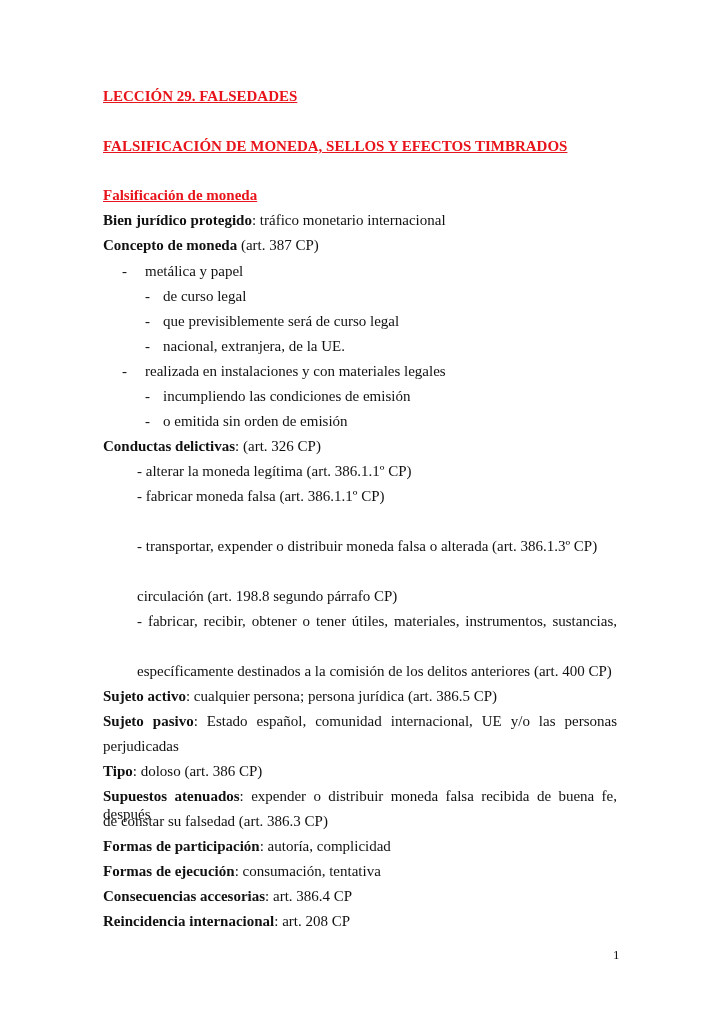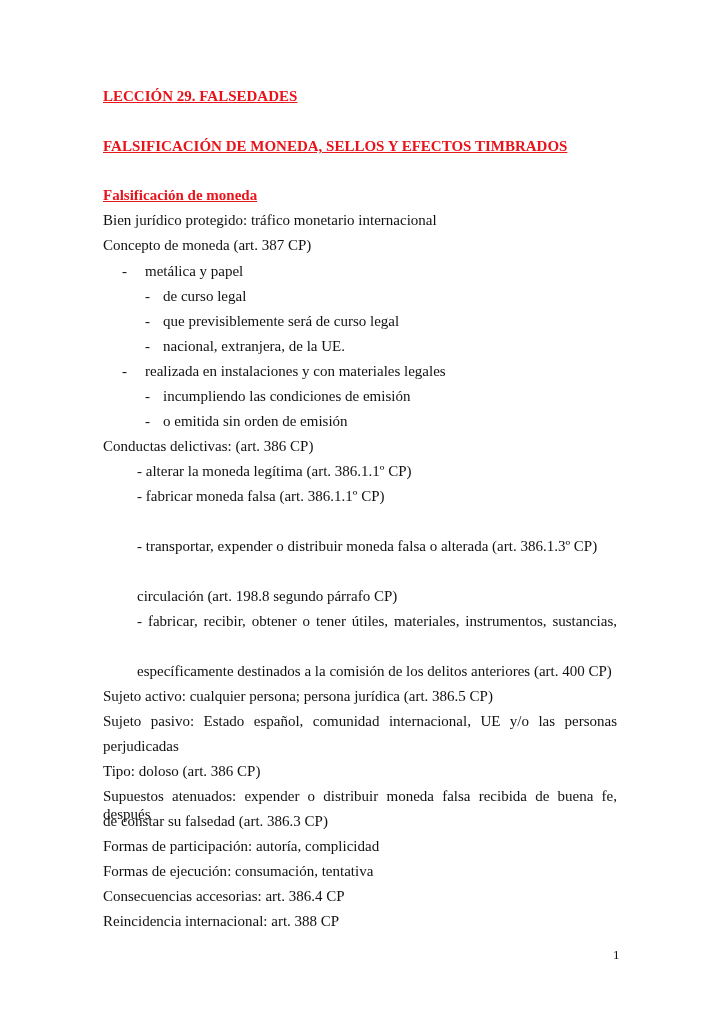--- a/index.html
+++ b/index.html
@@ -1,21 +1,21 @@
 <!DOCTYPE html>
 <html><head>
 <meta charset="utf-8">
 <style>
   html, body { margin: 0; padding: 0; background: #ffffff; }
   body { width: 720px; height: 1019px; position: relative; overflow: hidden;
          font-family: "Liberation Serif", serif; font-size: 15px; color: #111; }
   .page { position: absolute; left: 0; top: 0; width: 599px; height: 1019px; }
   .line { position: absolute; left: 103px; white-space: nowrap; line-height: 18px; }
   .red { color: #e8141b; font-weight: bold; text-decoration: underline; }
-  .b { font-weight: normal; margin-top: 28px; }
+  .b { font-weight: bold; margin-top: 28px; }
   .just { width: 514px; text-align: justify; text-align-last: justify; white-space: normal; }
   .pagenum { position: absolute; left: 613px; top: 947px; font-size: 13px; }
 </style>
 </head>
 <body>
 
 <div class="page">
   <div class="line red" style="top:87px">LECCIÓN 29.  FALSEDADES</div>
   <div class="line red" style="top:137px">FALSIFICACIÓN DE MONEDA, SELLOS Y EFECTOS TIMBRADOS</div>
   <div class="line red" style="top:186px">Falsificación de moneda</div>
@@ -31,33 +31,33 @@
   <div class="line" style="top:312px;left:163px">que previsiblemente será de curso legal</div>
   <div class="line" style="top:337px;left:145px">-</div>
   <div class="line" style="top:337px;left:163px">nacional, extranjera, de la UE.</div>
   <div class="line" style="top:362px;left:122px">-</div>
   <div class="line" style="top:362px;left:145px">realizada en instalaciones y con materiales legales</div>
   <div class="line" style="top:387px;left:145px">-</div>
   <div class="line" style="top:387px;left:163px">incumpliendo las condiciones de emisión</div>
   <div class="line" style="top:412px;left:145px">-</div>
   <div class="line" style="top:412px;left:163px">o emitida sin orden de emisión</div>
 
-  <div class="line" style="top:437px"><span class="b">Conductas delictivas</span><span>: (art. 386 CP)</span></div>
+  <div class="line" style="top:437px"><span class="b">Conductas delictivas</span><span>: (art. 326 CP)</span></div>
   <div class="line" style="top:462px;left:137px">- alterar la moneda legítima (art. 386.1.1º CP)</div>
   <div class="line" style="top:487px;left:137px">- fabricar moneda falsa (art. 386.1.1º CP)</div>
   <div class="line" style="top:537px;left:137px">- transportar, expender o distribuir moneda falsa o alterada (art. 386.1.3º CP)</div>
   <div class="line" style="top:587px;left:137px">circulación (art. 198.8 segundo párrafo CP)</div>
   <div class="line just" style="top:612px;left:137px;width:480px">- fabricar, recibir, obtener o tener útiles, materiales, instrumentos, sustancias,</div>
   <div class="line" style="top:662px;left:137px">específicamente destinados a la comisión de los delitos anteriores (art. 400 CP)</div>
 
   <div class="line" style="top:687px"><span class="b">Sujeto activo</span><span>: cualquier persona; persona jurídica (art. 386.5 CP)</span></div>
   <div class="line just" style="top:712px"><span class="b">Sujeto pasivo</span><span>: Estado español, comunidad internacional, UE y/o las personas</span></div>
   <div class="line" style="top:737px">perjudicadas</div>
   <div class="line" style="top:762px"><span class="b">Tipo</span><span>: doloso (art. 386 CP)</span></div>
   <div class="line just" style="top:787px"><span class="b">Supuestos atenuados</span><span>: expender o distribuir moneda falsa recibida de buena fe, después</span></div>
   <div class="line" style="top:812px">de constar su falsedad (art. 386.3 CP)</div>
   <div class="line" style="top:837px"><span class="b">Formas de participación</span><span>: autoría, complicidad</span></div>
   <div class="line" style="top:862px"><span class="b">Formas de ejecución</span><span>: consumación, tentativa</span></div>
   <div class="line" style="top:887px"><span class="b">Consecuencias accesorias</span><span>: art. 386.4 CP</span></div>
-  <div class="line" style="top:912px"><span class="b">Reincidencia internacional</span><span>: art. 388 CP</span></div>
+  <div class="line" style="top:912px"><span class="b">Reincidencia internacional</span><span>: art. 208 CP</span></div>
 
   <div class="pagenum">1</div>
 </div>
 
 </body></html>

